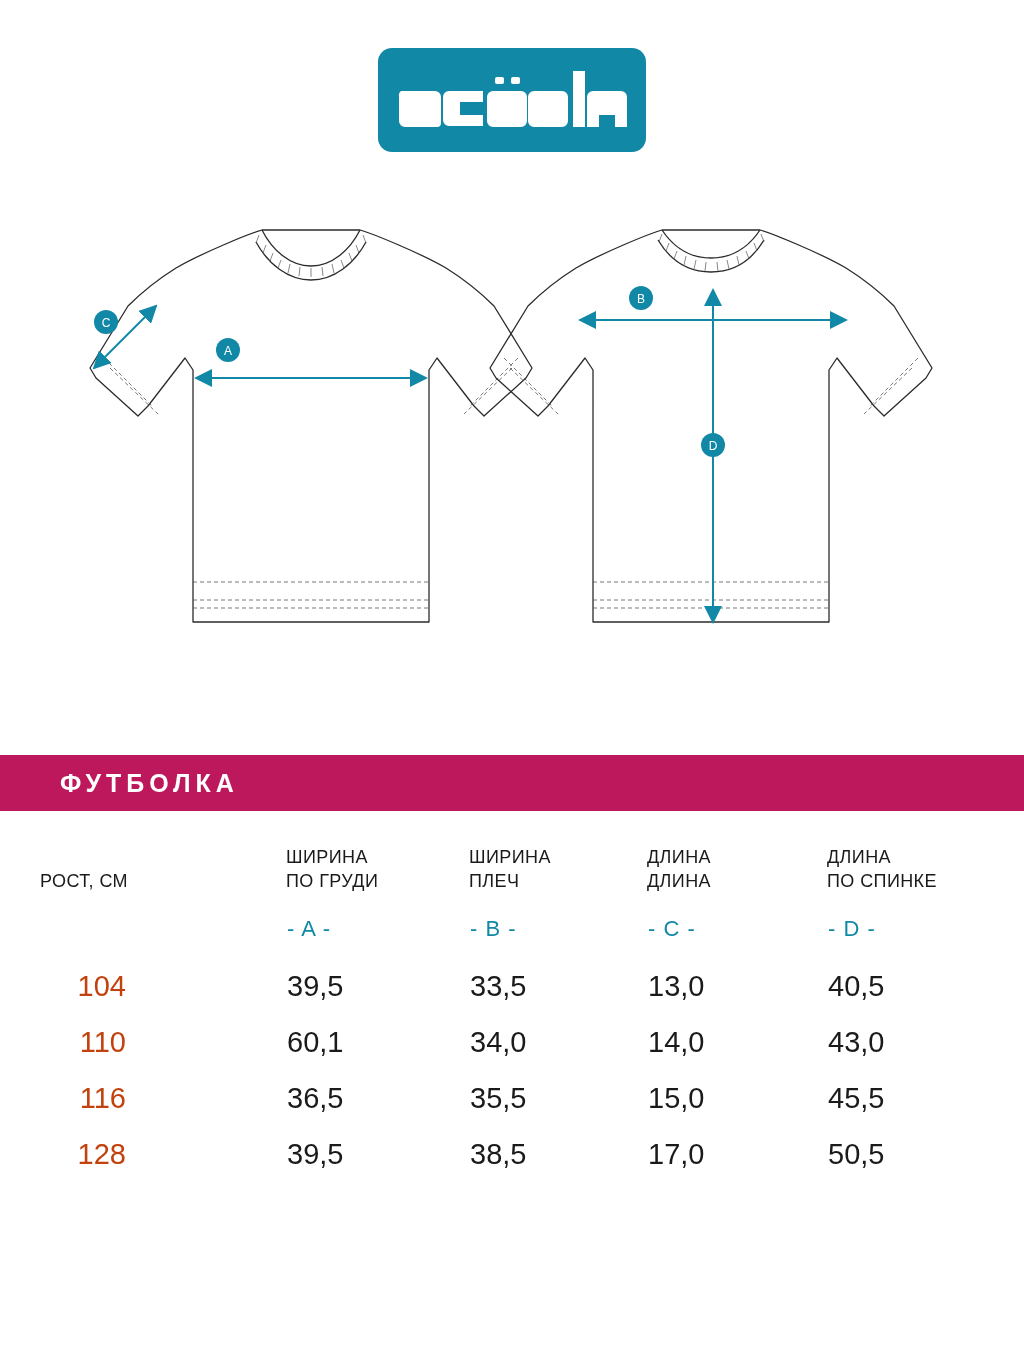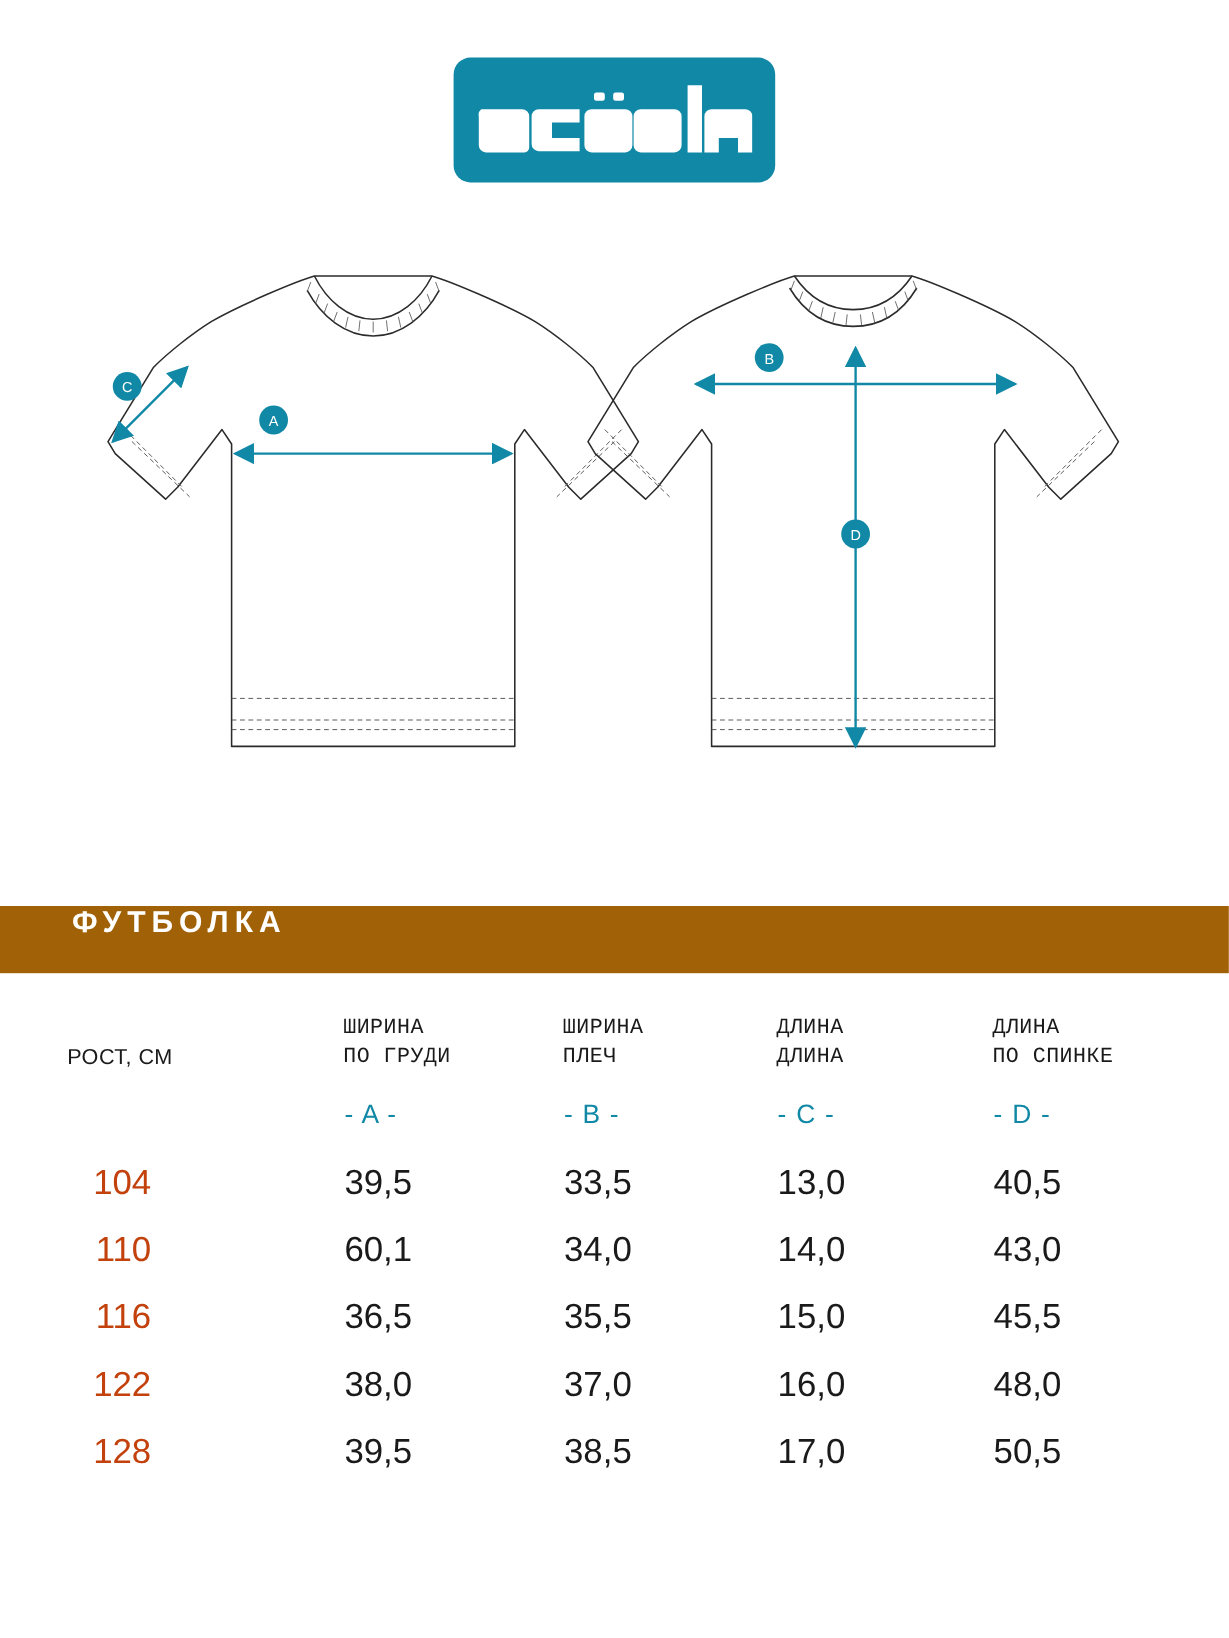--- a/index.html
+++ b/index.html
@@ -46,24 +46,24 @@
   }
 
   
   .table-block {
     position: absolute;
     top: 755px;
     left: 0;
     width: 1024px;
   }
   .table-title-bar {
-    background: #a16207;
+    background: #be185d;
     height: 56px;
     display: flex;
-    align-items: flex-start;
+    align-items: center;
     padding-left: 60px;
   }
   .table-title {
     color: #ffffff;
     font-size: 25px;
     font-weight: bold;
     letter-spacing: 5px;
   }
   table {
     width: 100%;
@@ -81,27 +81,26 @@
     text-align: left;
     vertical-align: bottom;
     padding: 0;
   }
   .hdr-row td, .hdr-row th { padding-top: 34px; }
   .hdr-label {
     font-size: 18px;
     color: #1a1a1a;
     line-height: 1.35;
     letter-spacing: 0.4px;
-    font-family: Liberation Mono, monospace;
   }
   .hdr-first {
     font-size: 18px;
     color: #1a1a1a;
     letter-spacing: 0.4px;
-    padding-left: 56px;
+    padding-left: 40px;
     padding-bottom: 2px;
   }
   .code-row td {
     padding-top: 22px;
     padding-bottom: 6px;
   }
   .code {
     font-size: 22px;
     color: #1189a6;
     letter-spacing: 1px;
@@ -344,27 +343,20 @@
         <td>43,0</td>
       </tr>
       <tr class="data-row">
         <td class="size">116</td>
         <td>36,5</td>
         <td>35,5</td>
         <td>15,0</td>
         <td>45,5</td>
       </tr>
       <tr class="data-row">
-        <td class="size">122</td>
-        <td>38,0</td>
-        <td>37,0</td>
-        <td>16,0</td>
-        <td>48,0</td>
-      </tr>
-      <tr class="data-row">
         <td class="size">128</td>
         <td>39,5</td>
         <td>38,5</td>
         <td>17,0</td>
         <td>50,5</td>
       </tr>
     </tbody>
   </table>
 </div>
 

